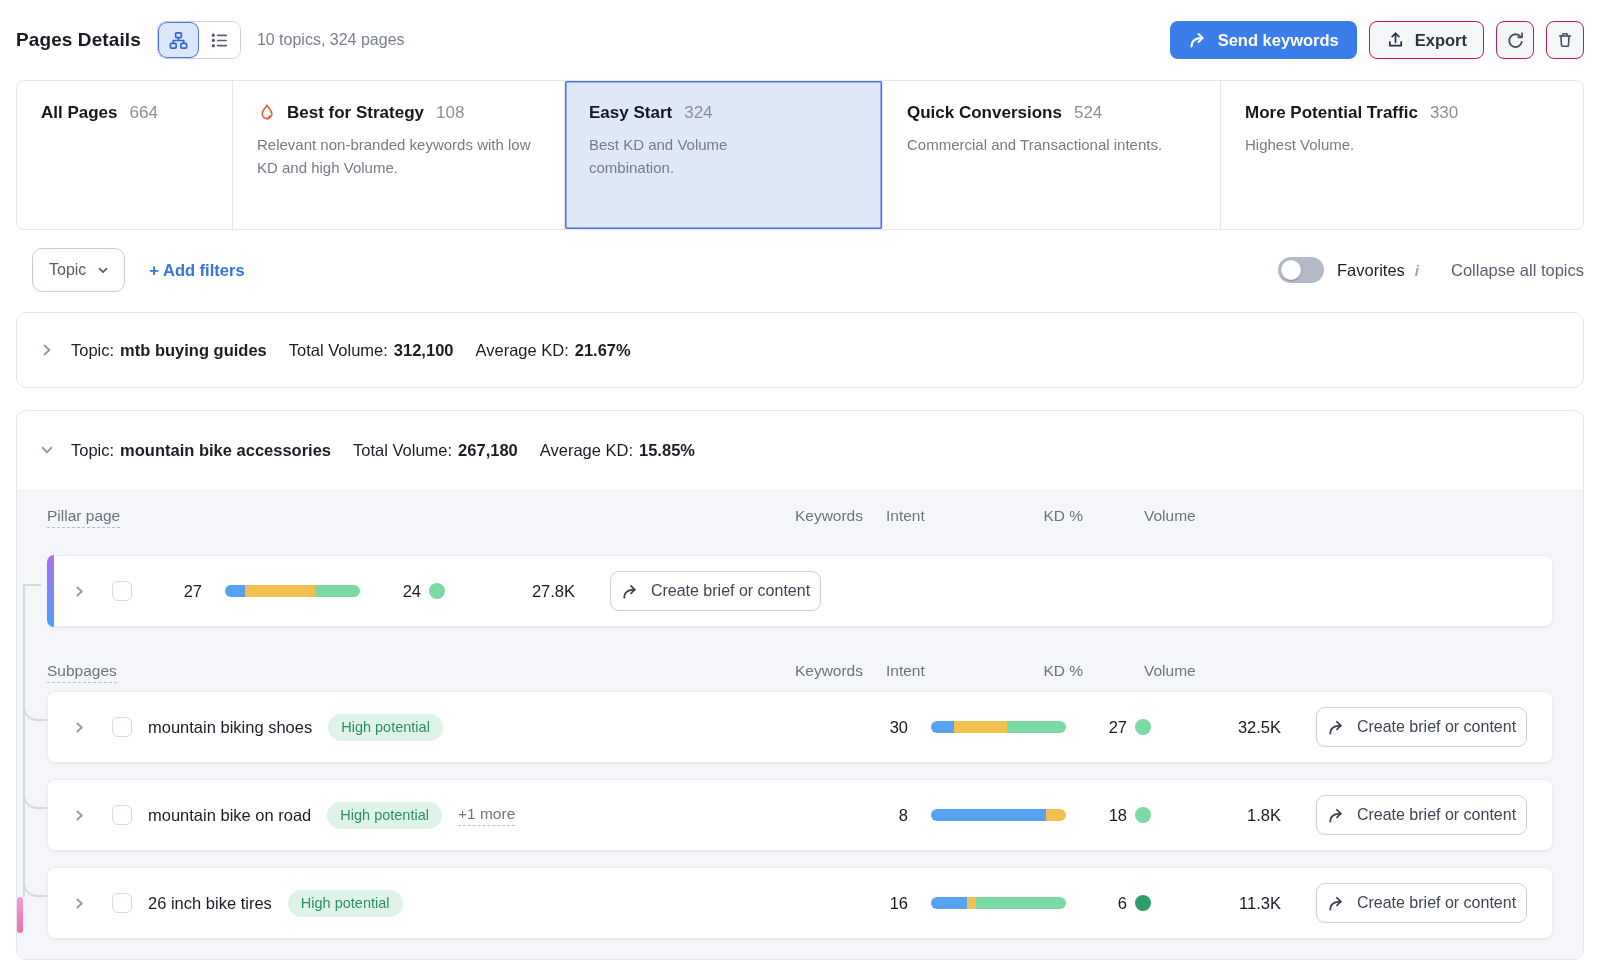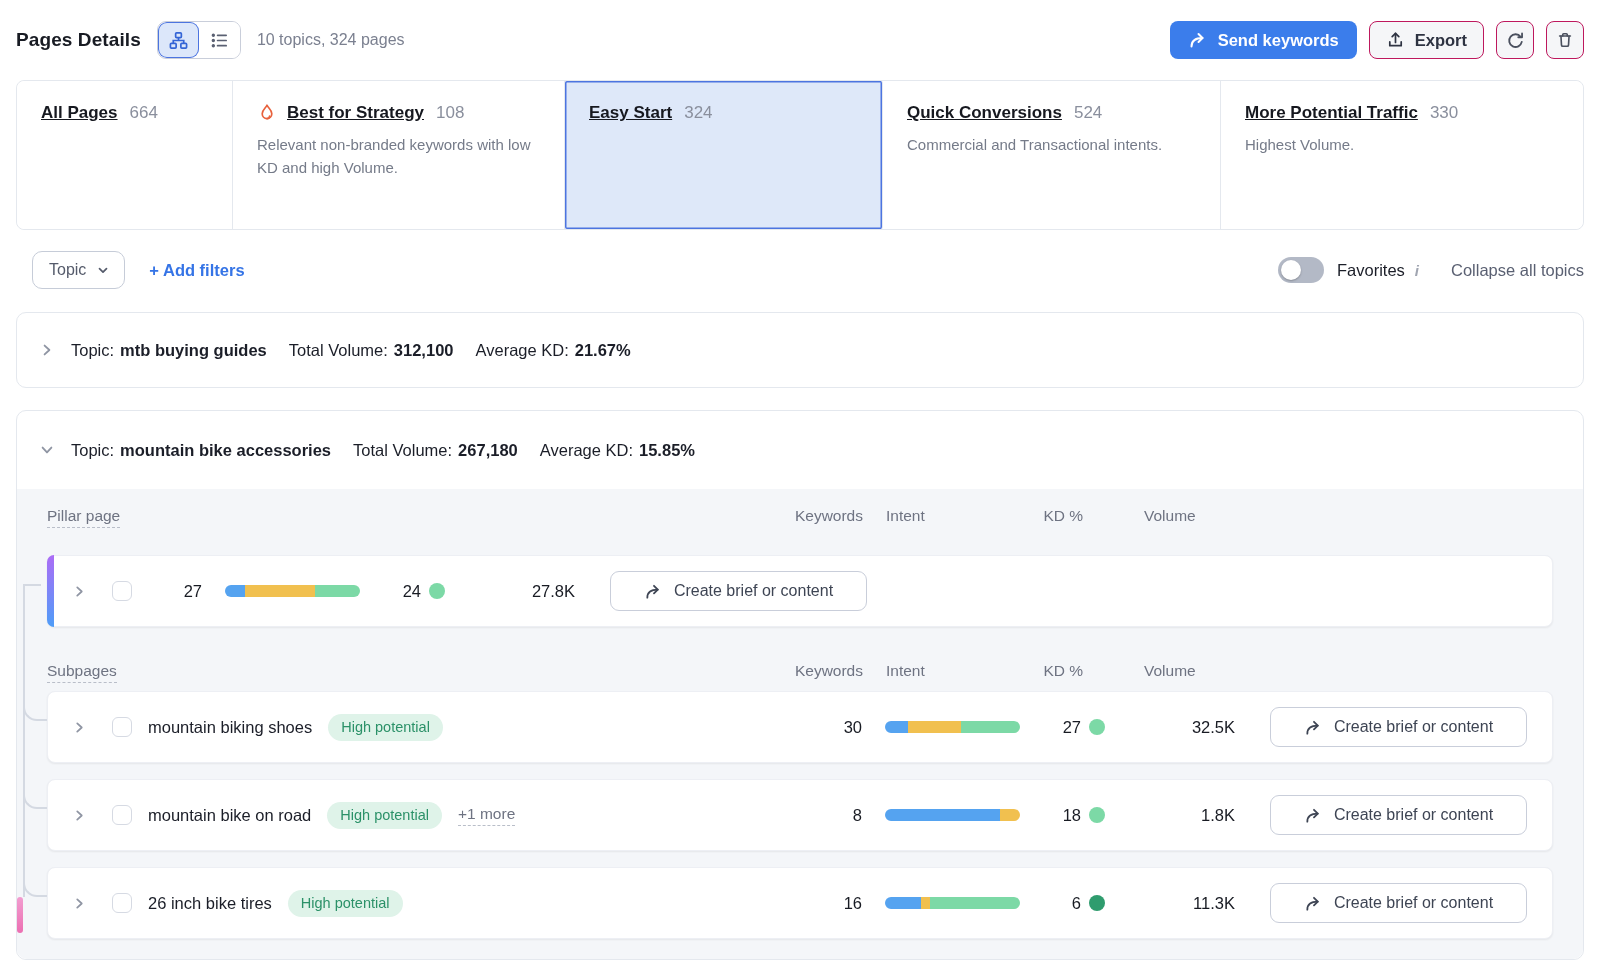--- a/index.html
+++ b/index.html
@@ -24,32 +24,32 @@
   .btn-secondary { background:#F5F6F8; color:#2E3342; border:1px solid #be185d; padding:0 16px; }
   .btn-icon { width:38px; padding:0; color:#4A505E; }
 
   
   .tabs { display:flex; margin-top:20px; border:1px solid #E4E8EE; border-radius:8px; height:150px; }
   .tab { padding:22px 24px; border-right:1px solid #E4E8EE; cursor:pointer; background:#fff; }
   .tab:last-child { border-right:none; border-radius:0 8px 8px 0; }
   .tab:first-child { border-radius:8px 0 0 8px; }
   .tab.sel { background:#DEE8F9; box-shadow:inset 0 0 0 1.5px #4C74E0; border-radius:2px; }
   .tab-head { display:flex; align-items:center; gap:10px; }
-  .tab-title { font-size:17px; font-weight:700; color:#16181F;text-decoration:underline; }
+  .tab-title { font-size:17px; font-weight:700; color:#16181F; }
   .tab-count { font-size:17px; color:#8A8F9D; margin-left:2px; }
   .tab-desc { margin-top:10px; font-size:15px; line-height:1.55; color:#757B89; max-width:300px; }
   .t-allpages { width:216px; } .t-bfs { width:332px; } .t-es { width:318px; } .t-qc { width:338px; } .t-mpt { flex:1; }
 
   
   .filters { display:flex; align-items:center; margin-top:20px; height:40px; }
   .search-wrap { display:flex; }
   .search-input { width:287px; height:38px; border:1px solid #C6CCD8; border-right:none; border-radius:8px 0 0 8px; padding:0 14px; font-size:16px; color:#181B23; outline:none; font-family:inherit; }
   .search-input::placeholder { color:#9BA1AF; }
   .search-btn { width:38px; height:38px; background:#F2F3F6; border:1px solid #C6CCD8; border-radius:0 8px 8px 0; display:flex; align-items:center; justify-content:center; color:#4A505E; cursor:pointer; }
-  .topic-dd { margin-left:16px; height:38px; border:1px solid #C6CCD8; border-radius:10px; background:#fff; display:flex; align-items:center; gap:10px; padding:0 14px 0 16px; font-size:16px; color:#555B6B; cursor:pointer; }
+  .topic-dd { margin-left:16px; height:44px; border:1px solid #C6CCD8; border-radius:10px; background:#fff; display:flex; align-items:center; gap:10px; padding:0 14px 0 16px; font-size:16px; color:#555B6B; cursor:pointer; }
   .add-filters { margin-left:24px; font-size:16.5px; font-weight:700; color:#3574E6; cursor:pointer; }
   .filters-right { margin-left:auto; display:flex; align-items:center; }
   .toggle { width:46px; height:26px; border-radius:13px; background:#B3B9C6; position:relative; cursor:pointer; }
   .toggle-knob { position:absolute; left:3px; top:3px; width:20px; height:20px; border-radius:50%; background:#fff; box-shadow:0 1px 2px rgba(0,0,0,.25); }
   .fav-label { margin-left:13px; font-size:16.5px; color:#1B1E28; }
   .info-i { margin-left:10px; font-size:15px; font-weight:700; color:#A0A5B1; font-style:italic; cursor:pointer; }
   .collapse-link { margin-left:32px; font-size:16.5px; color:#5A6072; cursor:pointer;text-align:right; }
 
   
   .topic-card { margin-top:22px; border:1px solid #E4E8EE; border-radius:10px; background:#fff; }
@@ -84,21 +84,21 @@
   .row-name { margin-left:16px; font-size:16.5px; color:#1B1E28; }
   .name-area { flex:1; display:flex; align-items:center; }
   .badge { margin-left:16px; height:27px; display:flex; align-items:center; padding:0 13px; border-radius:14px; background:#DFF3E9; color:#2B9168; font-size:14.5px; }
   .more-tag { margin-left:16px; font-size:15.5px; color:#6E7382; border-bottom:1px dashed #B9BEC9; padding-bottom:2px; cursor:help; }
   .v-kw { width:70px; text-align:right; font-size:16.5px; }
   .intent-bar { width:135px; margin-left:23px; height:12px; border-radius:6px; overflow:hidden; display:flex; }
   .intent-bar div { height:100%; }
   .v-kd { width:85px; display:flex; align-items:center; justify-content:flex-end; gap:8px; font-size:16.5px; }
   .kd-dot { width:16px; height:16px; border-radius:50%; flex:0 0 auto; }
   .v-vol { width:92px; margin-left:38px; text-align:right; font-size:16.5px; }
-  .row-btn { margin-left:35px; width:257px; height:40px; border:1px solid #C9CEDA; border-radius:9px; background:#fff; display:flex; align-items:center; justify-content:center; gap:11px; font-size:16px; color:#3E4554; cursor:pointer; }
+  .row-btn { margin-left:35px; width:211px; height:40px; border:1px solid #C9CEDA; border-radius:9px; background:#fff; display:flex; align-items:center; justify-content:center; gap:11px; font-size:16px; color:#3E4554; cursor:pointer; }
 
   
   .tree { position:absolute; left:0; top:0; width:40px; height:100%; pointer-events:none; }
   .trunk { position:absolute; left:6px; top:96px; height:312px; width:0; border-left:2px solid #D4D9E2; }
   .branch-top { position:absolute; left:6px; top:95px; width:18px; height:2px; background:#D4D9E2; }
   .elbow { position:absolute; left:6px; width:24px; height:28px; border-left:2px solid #D4D9E2; border-bottom:2px solid #D4D9E2; border-bottom-left-radius:14px; }
   .e1 { top:204px; } .e2 { top:292px; } .e3 { top:380px; }
   .trunk-pink { position:absolute; left:0; top:408px; width:6px; height:36px; border-radius:4px; background:linear-gradient(180deg,#F29DD0,#EC6FB2); }
 
   svg { display:block; }
@@ -193,20 +193,21 @@
         <span class="tab-title">Best for Strategy</span>
         <span class="tab-count">108</span>
       </div>
       <div class="tab-desc">Relevant non-branded keywords with low KD and high Volume.</div>
     </div>
     <div class="tab t-es sel">
       <div class="tab-head">
         <span class="tab-title">Easy Start</span>
         <span class="tab-count">324</span>
       </div>
+      <div class="tab-desc" style="max-width:210px">Best KD and Volume combination.</div>
     </div>
     <div class="tab t-qc">
       <div class="tab-head">
         <span class="tab-title">Quick Conversions</span>
         <span class="tab-count">524</span>
       </div>
       <div class="tab-desc">Commercial and Transactional intents.</div>
     </div>
     <div class="tab t-mpt">
       <div class="tab-head">

